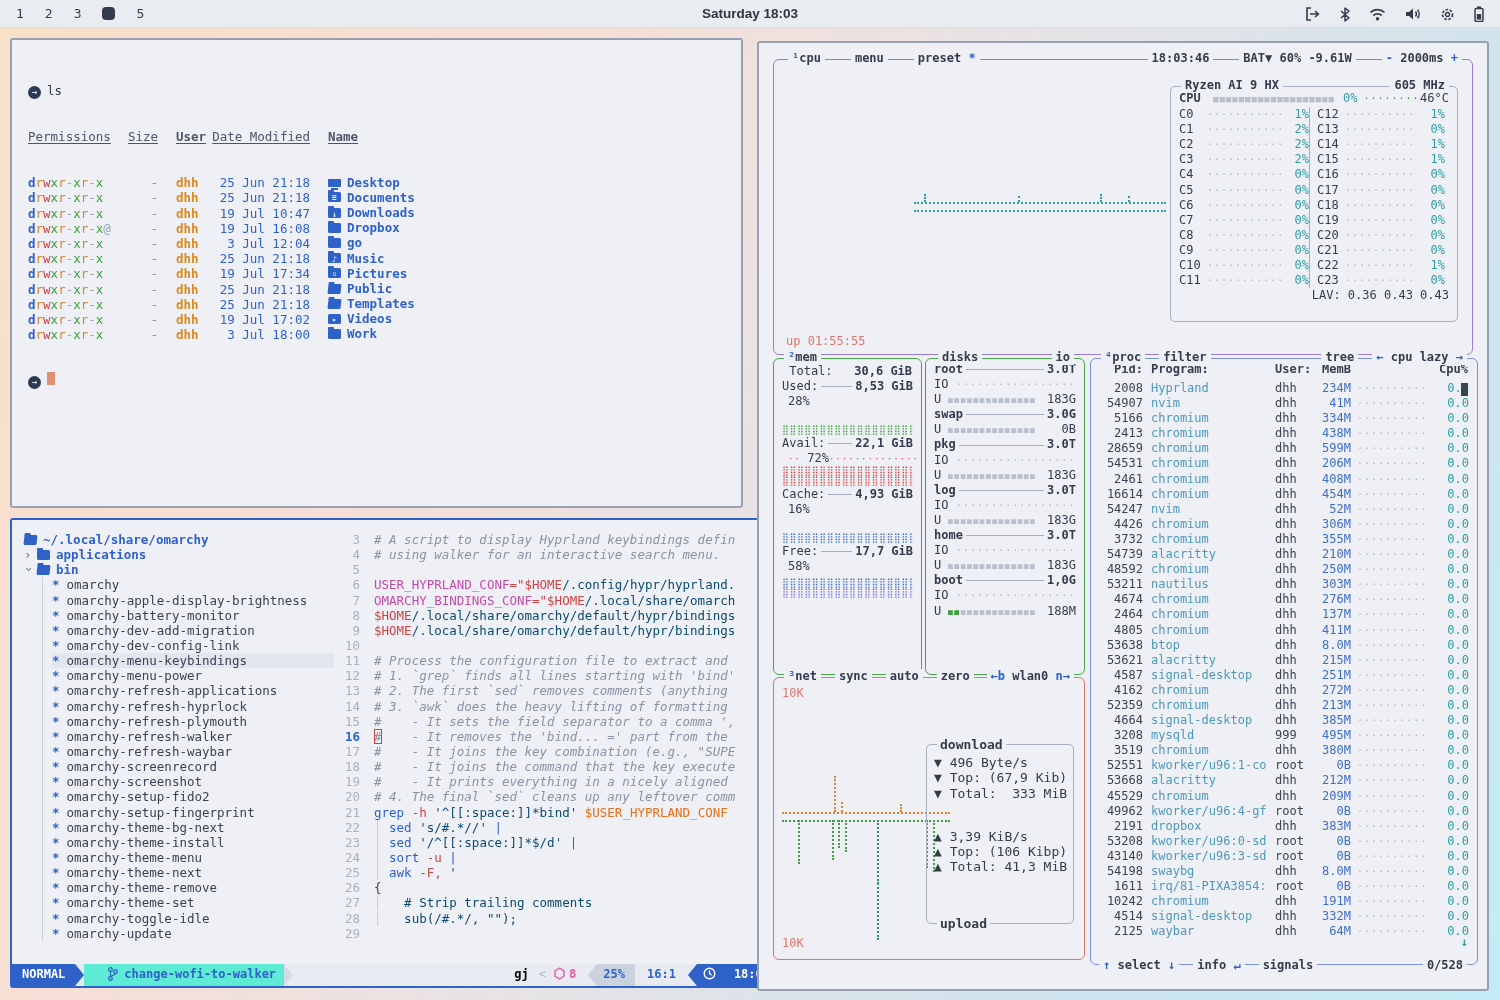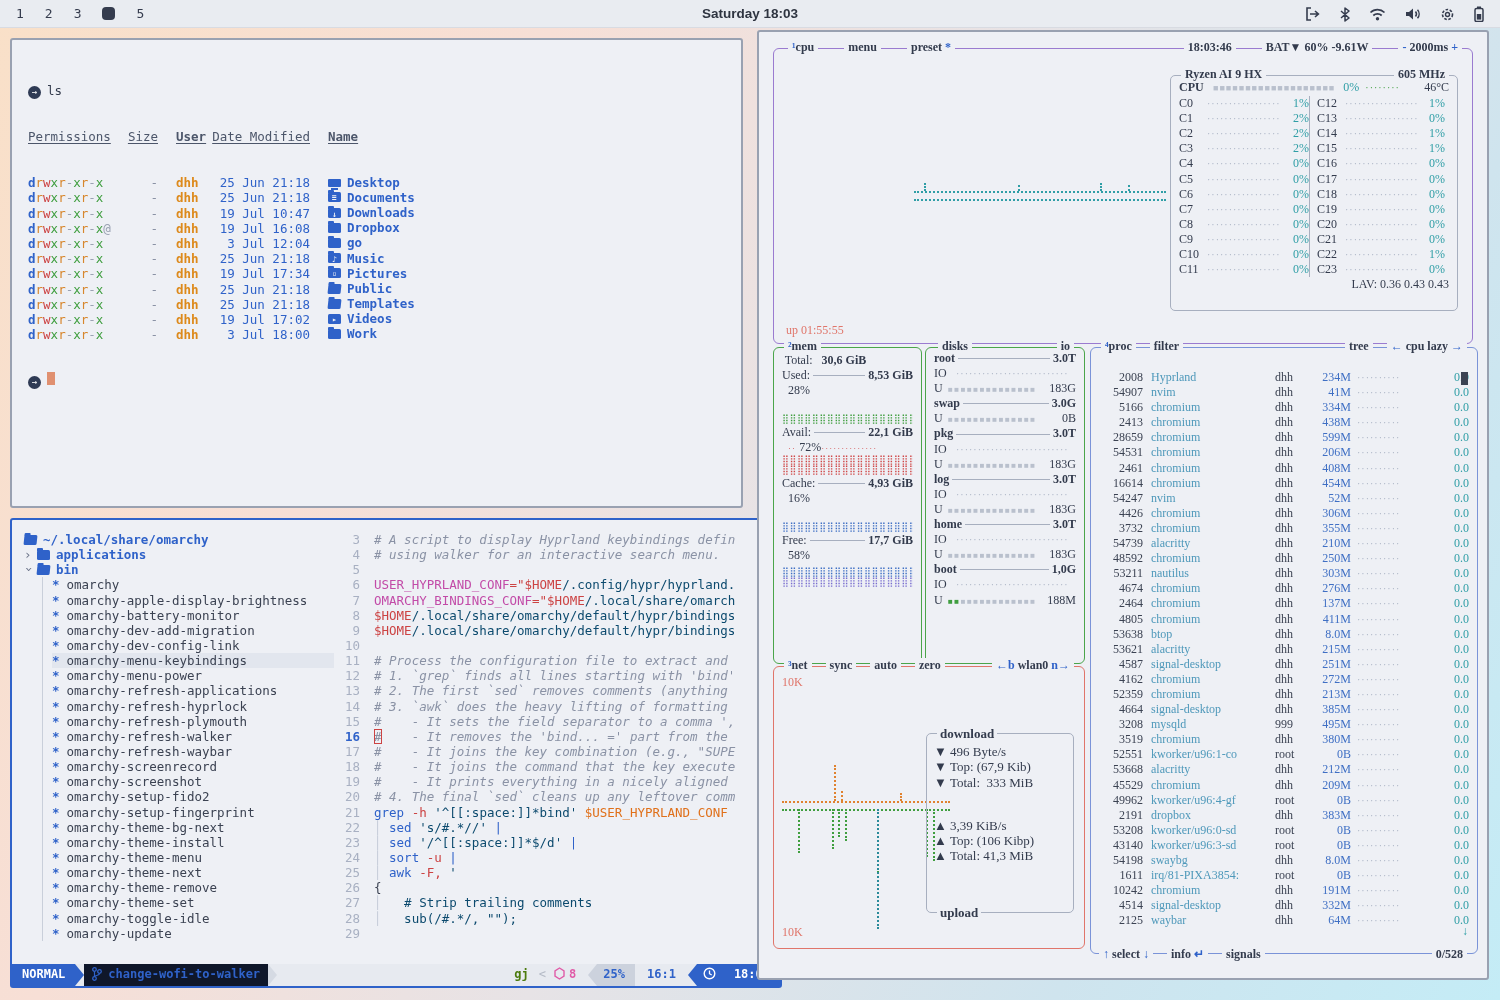--- a/index.html
+++ b/index.html
@@ -16,21 +16,21 @@
   .ws-num { font-size:13px; color:#353c4e; cursor:default; }
   .ws-active { width:13px; height:13px; border-radius:4px; background:#353c4e; }
   #clock { position:absolute; left:0; right:0; text-align:center;
     font-family:"Liberation Sans", sans-serif; font-size:13.5px; font-weight:600; color:#2e3440; }
   #tray { position:absolute; right:0; top:0; height:28px; display:flex; align-items:center; gap:19px; padding-right:16px; }
   #tray svg { display:block; }
   
   .win { position:absolute; background:#eef0f5; border:2px solid #99a1b1; border-radius:3px; }
   #ls-win  { left:10px;  top:38px;  width:733px; height:470px; }
   #ed-win  { left:10px;  top:518px; width:772px; height:470px; border-color:#2f62c9; }
-  #bt-win  { left:757px; top:30px;  width:732px; height:950px;font-family:Liberation Serif, serif; }
+  #bt-win  { left:757px; top:41px;  width:732px; height:950px; }
   
   #ls-body { padding:13px 16px; font-size:12.5px; line-height:15.2px; white-space:pre; }
   .prompt-ic { display:inline-block; width:13px; height:13px; border-radius:50%;
     background:#2e3a54; color:#fff; font-size:9px; line-height:13px; text-align:center;
     vertical-align:-2px; margin-right:6px; }
   .ls-head span { color:#4c566a; text-decoration:underline; text-underline-offset:2px; }
   .ls-row, .ls-head { display:flex; height:15.2px; align-items:baseline; }
   .c-perm { width:96px; }
   .c-size { width:34px; text-align:right; color:#8a92a5; }
   .c-user { width:30px; margin-left:18px; color:#dd8a1c; font-weight:bold; }
@@ -82,24 +82,24 @@
   .sg-t { color:#3b4252; }
   .sg-g { color:#c6ccd8; }
   .sg-cur { outline:1.5px solid #cc4343; outline-offset:-1px; color:#8a92a5; font-style:italic; }
   
   #statusline { position:absolute; left:0; right:0; bottom:0; height:22px; background:#e7eaf0;
     display:flex; align-items:stretch; font-size:12px; }
   .sl-mode { background:#2f62c9; color:#fff; font-weight:bold; padding:3px 10px 0 10px; }
   .pl-r { width:0; height:0; border-top:11px solid transparent; border-bottom:11px solid transparent; }
   .pl-r.blue { border-left:9px solid #2f62c9; }
   .pl-r.gray { border-left:9px solid #d5dae3; }
-  .sl-branch { background:#0f172a; color:#2f62c9; font-weight:bold; padding:3px 8px 0 8px; display:flex; gap:6px; }
+  .sl-branch { background:#5eead4; color:#2f62c9; font-weight:bold; padding:3px 8px 0 24px; display:flex; gap:6px; }
   .sl-file { color:#3b4252; font-weight:bold; padding:3px 0 0 10px;margin-top:37px; }
   .sl-right { margin-left:auto; display:flex; align-items:stretch; }
-  .sl-keys { color:#4d7c0f; font-weight:bold; padding:3px 10px 0 0; }
+  .sl-keys { color:#000000; font-weight:bold; padding:3px 10px 0 0; }
   .sl-sep { color:#b4bac6; padding:3px 8px 0 0; }
   .sl-tab { color:#e05ca8; font-weight:bold; padding:3px 12px 0 0; display:flex; gap:4px; }
   .pl-l { width:0; height:0; border-top:11px solid transparent; border-bottom:11px solid transparent; }
   .pl-l.gray { border-right:9px solid #ccd2dd; }
   .pl-l.blue { border-right:9px solid #2f62c9; }
   .sl-pct { background:#ccd2dd; color:#2f62c9; font-weight:bold; padding:3px 10px 0 6px; }
   .sl-pos { color:#2f62c9; font-weight:bold; padding:3px 12px 0 12px; }
   .sl-time { background:#2f62c9; color:#fff; font-weight:bold; padding:3px 10px 0 6px; display:flex; gap:18px; }
   
   #bt-body { position:absolute; inset:0; font-size:12px; line-height:15.1px; }
@@ -636,20 +636,28 @@
 
     <div class="panel p-proc">
       <div class="chips left cl2" style="left:10px">
           <span class="chip"><span class="sg-acc">⁴</span><span class="sg-b">proc</span></span>
           <span class="chip"><span class="sg-b">filter</span></span>
         </div>
       <div class="chips right cl2">
           <span class="chip"><span class="sg-b">tree</span></span>
           <span class="chip"><span class="sg-acc">← </span><span class="sg-b">cpu lazy</span><span class="sg-acc"> →</span></span>
         </div>
+      <div id="proc-head">
+        <span class="pr-pid">Pid:</span>
+        <span class="pr-name" style="color:#333b4d">Program:</span>
+        <span class="pr-user">User:</span>
+        <span class="pr-mem" style="color:#333b4d">MemB</span>
+        <span class="pr-dots"></span>
+        <span class="pr-cpu" style="color:#333b4d">Cpu%</span>
+      </div>
       <div id="proc-rows">
           <div class="pr-row">
             <span class="pr-pid">2008</span>
             <span class="pr-name">Hyprland</span>
             <span class="pr-user">dhh</span>
             <span class="pr-mem">234M</span>
             <span class="pr-dots">··········</span>
             <span class="pr-cpu">0.0</span>
           </div>
           <div class="pr-row">

